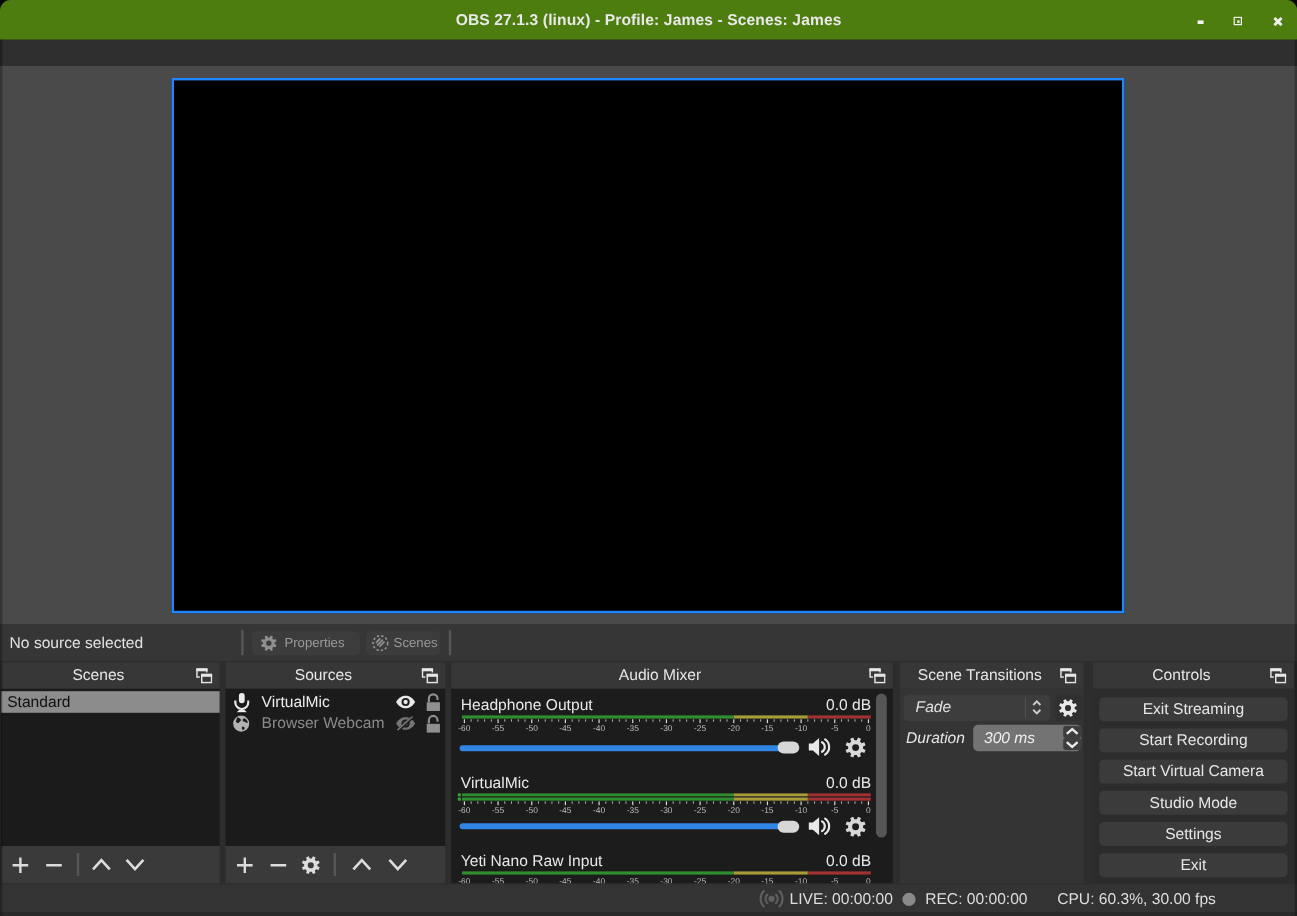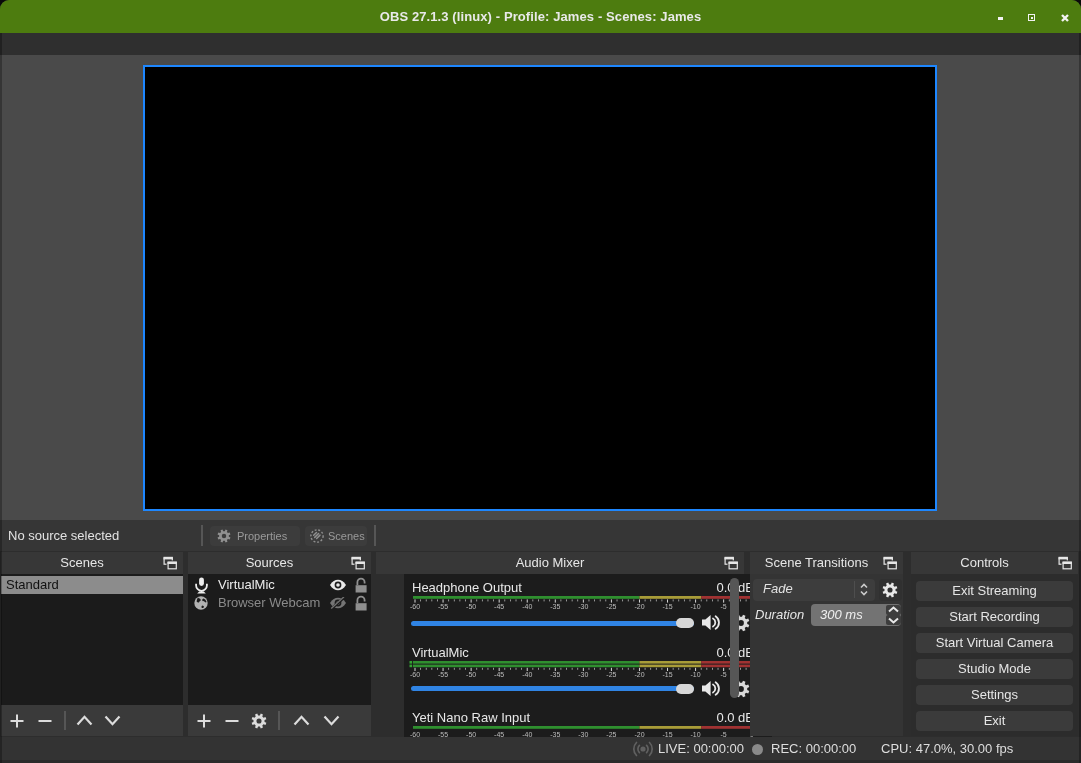--- a/index.html
+++ b/index.html
@@ -188,21 +188,21 @@
 <div class="panel" style="left:376px;width:368px;">
 <div class="phead">Audio Mixer<span class="dockic">
             <svg width="14" height="14" viewBox="0 0 14 14">
               <rect x="0.5" y="0.8" width="9.4" height="2.6" fill="#e6e6e6"></rect>
               <rect x="1.1" y="2.0" width="8.2" height="6.2" fill="none" stroke="#e6e6e6" stroke-width="1.2"></rect>
               <rect x="3.5" y="4.4" width="10.5" height="9.6" fill="#373737"></rect>
               <rect x="4.5" y="5.4" width="9.4" height="2.6" fill="#e6e6e6"></rect>
               <rect x="5.1" y="6.6" width="8.2" height="6.2" fill="none" stroke="#e6e6e6" stroke-width="1.2"></rect>
             </svg>
           </span></div>
-<div class="abs" style="left:0;top:22px;width:368px;height:190px;background:#1c1c1c;overflow:hidden;margin-left:28px;" id="mixc">
+<div class="abs" style="left:0;top:22px;width:368px;height:162px;background:#1c1c1c;overflow:hidden;" id="mixc">
 <div class="mlabel" style="left:8px;top:6px;">Headphone Output</div>
           <div class="mval" style="top:6px;">0.0&nbsp;dB</div>
           <div class="abs" style="left:0;top:21.5px;width:360px;height:15px;">
             <svg width="360" height="15" viewBox="0 0 360 15">
               <rect x="9" y="0" width="226.47" height="2.8" fill="#2f8f2f"></rect>
               <rect x="235.47" y="0" width="61.73" height="2.8" fill="#a89c38"></rect>
               <rect x="297.19" y="0" width="52.50" height="2.8" fill="#a03232"></rect>
               <rect x="347.20" y="3.4" width="1" height="3.2" fill="#d8d8d8"></rect>
               <rect x="341.69" y="3.4" width="0.8" height="2.0" fill="#b8b8b8"></rect>
               <rect x="336.08" y="3.4" width="0.8" height="2.0" fill="#b8b8b8"></rect>
@@ -495,16 +495,16 @@
 <div id="statusbar">
 <span class="abs" style="left:631px;top:4px;">
         <svg width="24" height="16" viewBox="0 0 24 16">
           <circle cx="12" cy="8" r="2.6" fill="#606060"></circle>
           <path d="M8.4,4.4 a5.1,5.1 0 0 0 0,7.2 M5.5,1.5 a9.2,9.2 0 0 0 0,13 M15.6,4.4 a5.1,5.1 0 0 1 0,7.2 M18.5,1.5 a9.2,9.2 0 0 1 0,13" fill="none" stroke="#606060" stroke-width="1.7" stroke-linecap="round"></path>
         </svg>
       </span>
 <div class="st" style="left:658px;">LIVE: 00:00:00</div>
 <div class="abs" style="left:752px;top:7px;width:11px;height:11px;border-radius:50%;background:#8a8a8a;"></div>
 <div class="st" style="left:771px;">REC: 00:00:00</div>
-<div class="st" style="left:881px;">CPU: 47.0%, 30.00 fps</div>
+<div class="st" style="left:881px;">CPU: 60.3%, 30.00 fps</div>
 </div>
 <div class="abs" style="left:0;top:33px;width:1.5px;height:730px;background:rgba(0,0,0,0.28);"></div>
 <div class="abs" style="right:0;top:33px;width:2.5px;height:730px;background:rgba(0,0,0,0.28);"></div>
 </div>
 </body></html>

